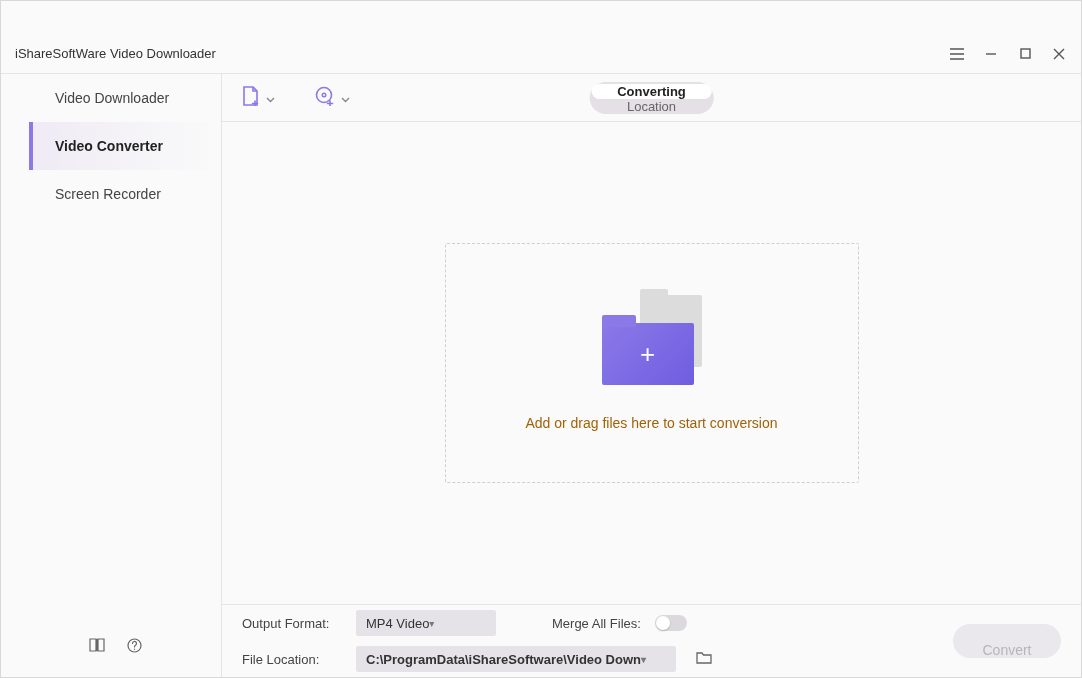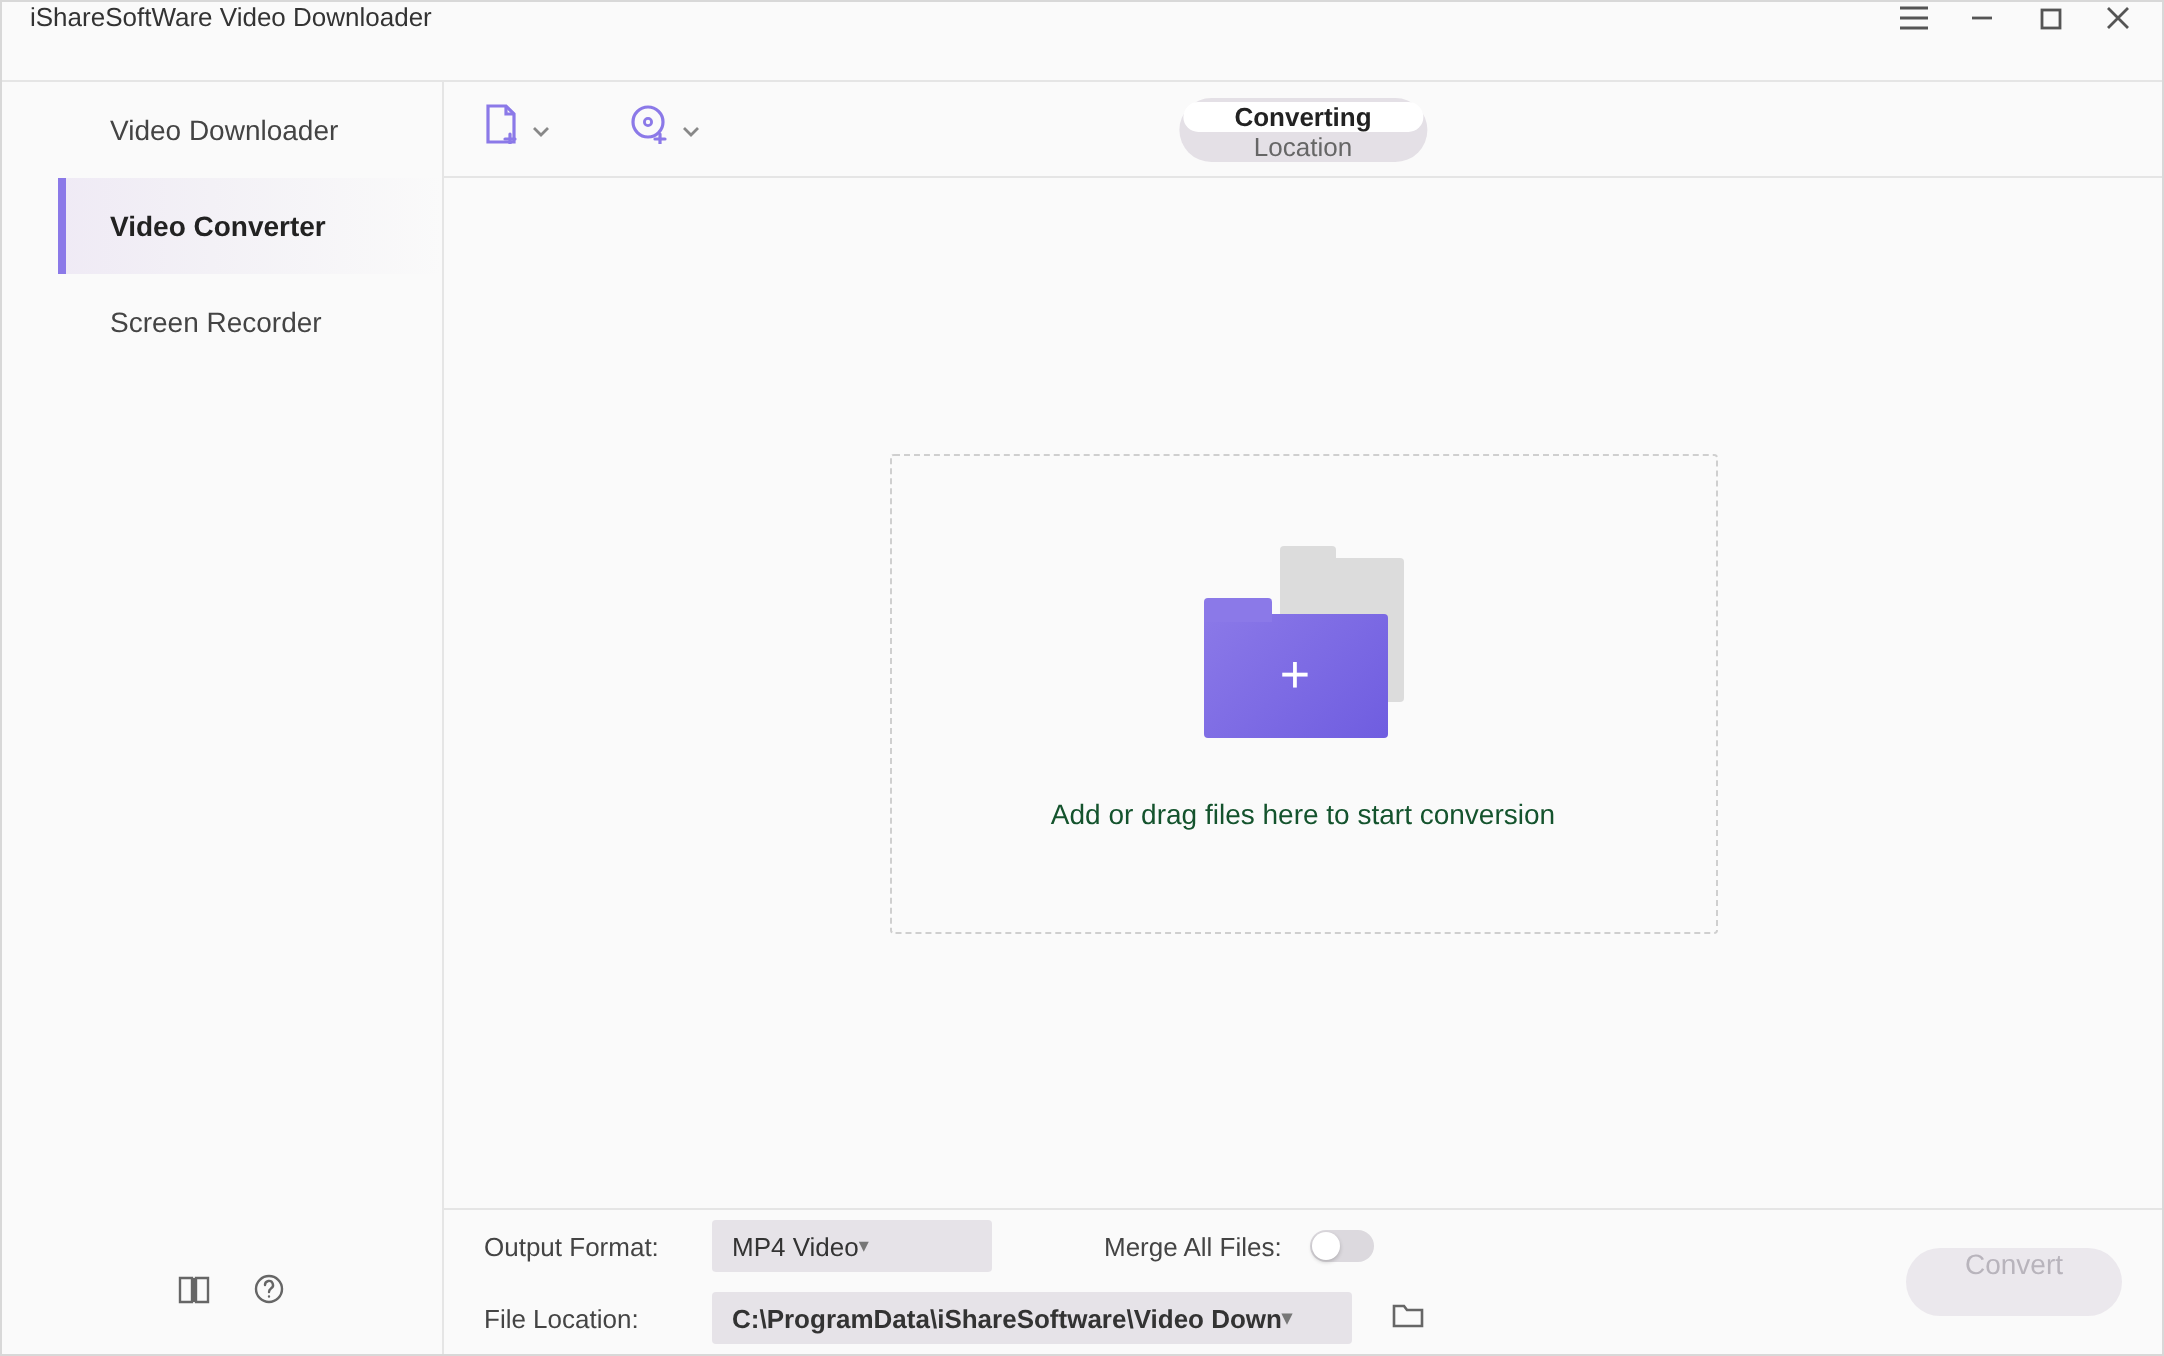--- a/index.html
+++ b/index.html
@@ -1,20 +1,20 @@
 <!DOCTYPE html>
 <html><head>
 <meta charset="utf-8">
 <style>
 * { margin: 0; padding: 0; box-sizing: border-box; font-family: -apple-system, BlinkMacSystemFont, "Segoe UI", Arial, sans-serif; }
 body { width: 1082px; height: 678px; background: #fafafa; overflow: hidden; }
 
 .window { width: 100%; height: 100%; display: flex; flex-direction: column; border: 1px solid #d8d8d8; background: #fafafa; }
 
-.titlebar { height: 40px; display: flex; align-items: flex-start; justify-content: space-between; padding: 0 14px; border-bottom: 1px solid #e5e5e5; }
+.titlebar { height: 40px; display: flex; align-items: center; justify-content: space-between; padding: 0 14px; border-bottom: 1px solid #e5e5e5; margin-top: 33px; }
 .titlebar-title { font-size: 13px; color: #333; }
 .titlebar-controls { display: flex; gap: 18px; align-items: center; }
 .titlebar-controls .ctrl { width: 16px; height: 16px; display: flex; align-items: center; justify-content: center; cursor: pointer; color: #555; }
 
 .body { flex: 1; display: flex; }
 
 .sidebar { width: 221px; border-right: 1px solid #e5e5e5; display: flex; flex-direction: column; padding-left: 28px; }
 .sidebar-items { flex: 1; }
 .sidebar-item { height: 48px; display: flex; align-items: center; padding-left: 26px; font-size: 14px; color: #444; cursor: pointer; position: relative; }
 .sidebar-item.active { font-weight: 700; color: #222; background: linear-gradient(90deg, #efeaf5 0%, #f3f1f6 40%, #fafafa 100%); }
@@ -34,34 +34,34 @@
 .tab.active { background: #fff; color: #222; font-weight: 700; }
 
 .canvas { flex: 1; display: flex; align-items: center; justify-content: center; }
 .dropzone { width: 414px; height: 240px; border: 1px dashed #cfcfcf; border-radius: 2px; display: flex; flex-direction: column; align-items: center; justify-content: center; gap: 30px; cursor: pointer; }
 .drop-ill { position: relative; width: 100px; height: 90px; }
 .folder-back { position: absolute; right: 0; top: 0; width: 62px; height: 72px; background: #dcdcdc; border-radius: 2px; }
 .folder-back::before { content: ""; position: absolute; top: -6px; left: 0; width: 28px; height: 10px; background: #dcdcdc; border-radius: 2px 2px 0 0; }
 .folder-front { position: absolute; left: 0; bottom: 0; width: 92px; height: 62px; background: linear-gradient(135deg, #8b79e8 0%, #6f5de0 100%); border-radius: 2px; display: flex; align-items: center; justify-content: center; }
 .folder-front::before { content: ""; position: absolute; top: -8px; left: 0; width: 34px; height: 12px; background: #8b79e8; border-radius: 2px 2px 0 0; }
 .folder-plus { color: #fff; font-size: 26px; font-weight: 300; }
-.drop-text { font-size: 14px; color: #14532d; }
+.drop-text { font-size: 14px; color: #a16207; }
 
 .footer { border-top: 1px solid #e5e5e5; padding: 5px 20px; display: flex; flex-direction: column; gap: 10px; position: relative; }
 .footer-row { display: flex; align-items: center; gap: 14px; font-size: 13px; color: #444; }
 .footer-label { width: 100px; }
 .select-box { height: 26px; background: #e6e3e8; border-radius: 2px; display: flex; align-items: center; justify-content: flex-start; padding: 0 10px; font-size: 13px; color: #333; cursor: pointer; }
 .select-box.fmt { width: 140px; }
 .select-box.loc { width: 320px; font-weight: bold; }
 .chev-s { color: #777; font-size: 10px; }
 .merge-label { margin-left: 42px; }
 .toggle { width: 32px; height: 16px; background: #dcd9de; border-radius: 8px; position: relative; cursor: pointer; }
 .toggle::after { content: ""; position: absolute; left: 1px; top: 1px; width: 14px; height: 14px; background: #fff; border-radius: 50%; box-shadow: 0 1px 2px rgba(0,0,0,.2); }
 .folder-icon { color: #666; cursor: pointer; margin-left: 6px; }
-.convert-btn { position: absolute; right: 20px; top: 50%; transform: translateY(-50%); width: 108px; height: 34px; background: #ebe8ed; color: #b8b4bc; border-radius: 17px; display: flex; align-items: flex-start; justify-content: center; font-size: 14px; cursor: pointer; }
+.convert-btn { position: absolute; right: 20px; top: 50%; transform: translateY(-50%); width: 108px; height: 34px; background: #ebe8ed; color: #b8b4bc; border-radius: 17px; display: flex; align-items: flex-end; justify-content: center; font-size: 14px; cursor: pointer; }
 </style>
 </head>
 <body>
 
 <div class="window">
 
   <div class="titlebar">
     <div class="titlebar-title">iShareSoftWare Video Downloader</div>
     <div class="titlebar-controls">
       <div class="ctrl">

